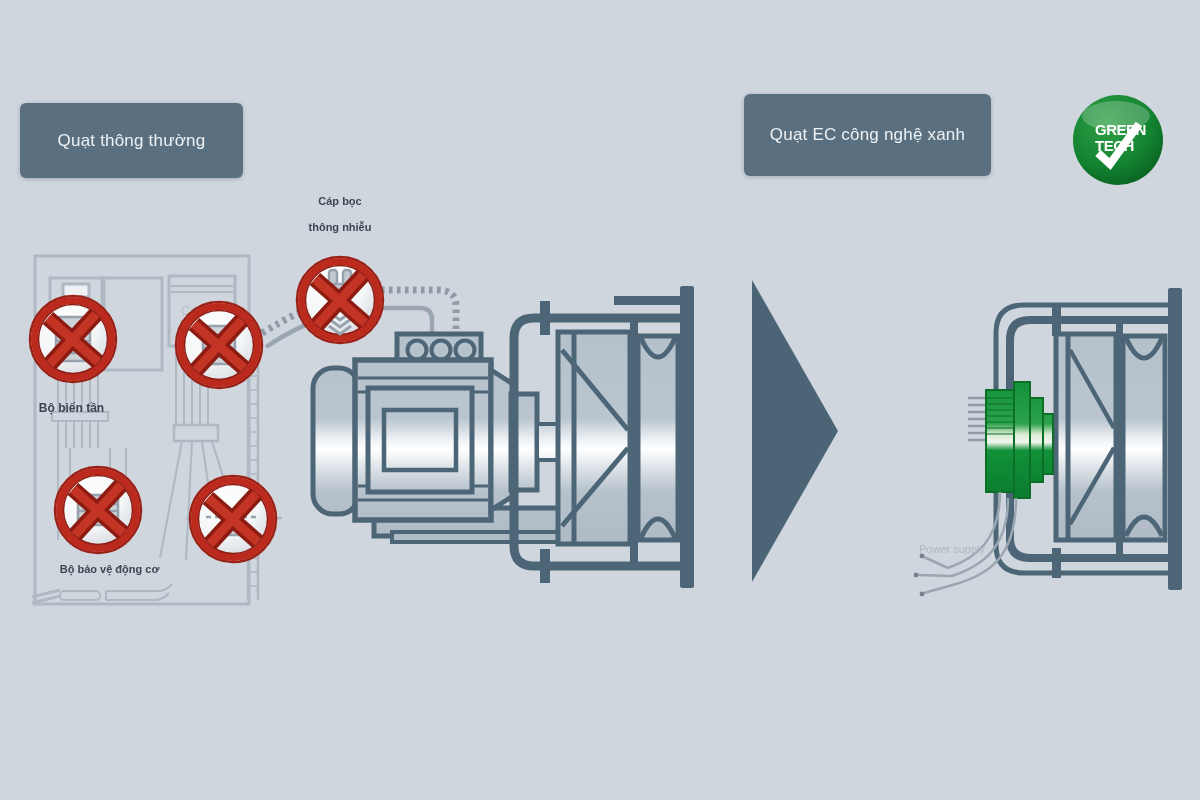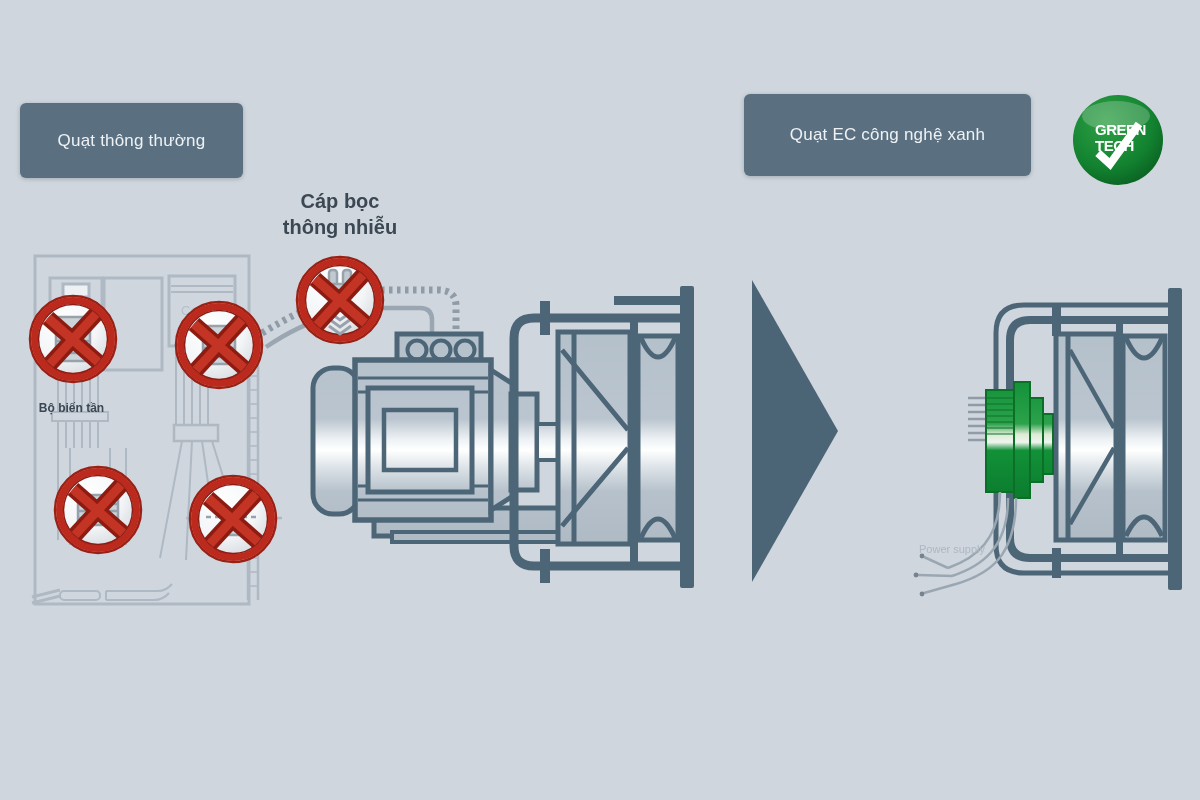--- a/index.html
+++ b/index.html
@@ -8,21 +8,21 @@
     position:relative;width:1200px;height:800px;overflow:hidden;
     background:#d0d6dd;
   }
   .abs{position:absolute;}
   .title-box{
     background:#5a7080;color:#eef2f5;display:flex;align-items:center;justify-content:center;
     font-size:17px;letter-spacing:.2px;border-radius:6px;
     box-shadow:0 1px 4px rgba(40,55,66,.28);
   }
   .diagram-label{
-    color:#3b4854;font-weight:700;text-align:center;font-size:20px;line-height:26px;
+    color:#3b4854;font-weight:700;text-align:center;font-size:11px;line-height:26px;
   }
   .small-label{font-size:12px;}
   svg text{font-family:"Liberation Sans", sans-serif;}
 </style>
 </head>
 <body>
 
 <div class="canvas">
 
   <svg class="abs" style="left:0;top:0" width="1200" height="800" viewBox="0 0 1200 800">
@@ -216,21 +216,21 @@
         <rect x="-6" y="6" width="12" height="10"></rect>
       </g>
       <use href="#pX"></use>
     </g>
   </svg>
 
   <div class="abs title-box" style="left:20px;top:103px;width:223px;height:75px">
     <span>Quạt thông thường</span>
   </div>
 
-  <div class="abs title-box" style="left:744px;top:94px;width:287px;height:82px">
+  <div class="abs title-box" style="left:744px;top:94px;width:247px;height:82px">
     <span>Quạt EC công nghệ xanh</span>
   </div>
 
   <div class="abs" style="left:1072px;top:94px;width:92px;height:92px">
     <svg width="92" height="92" viewBox="0 0 92 92">
       <defs>
         <radialGradient id="badgeG" cx="0.38" cy="0.30" r="0.85">
           <stop offset="0" stop-color="#2fa046"></stop>
           <stop offset="0.60" stop-color="#128230"></stop>
           <stop offset="1" stop-color="#07551c"></stop>
@@ -245,15 +245,16 @@
   </div>
 
   <div class="abs diagram-label" style="left:262px;top:188px;width:156px">
     <div>Cáp bọc</div>
     <div>thông nhiễu</div>
   </div>
 
   <div class="abs diagram-label small-label" style="left:14px;top:395px;width:115px">Bộ biến tần</div>
 
 
+  <div class="abs diagram-label" style="left:22px;top:556px;width:175px">Bộ bảo vệ động cơ</div>
 
 
 </div>
 
 </body></html>

